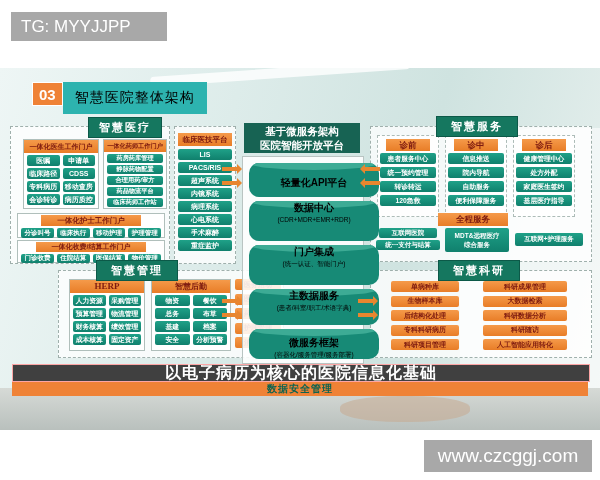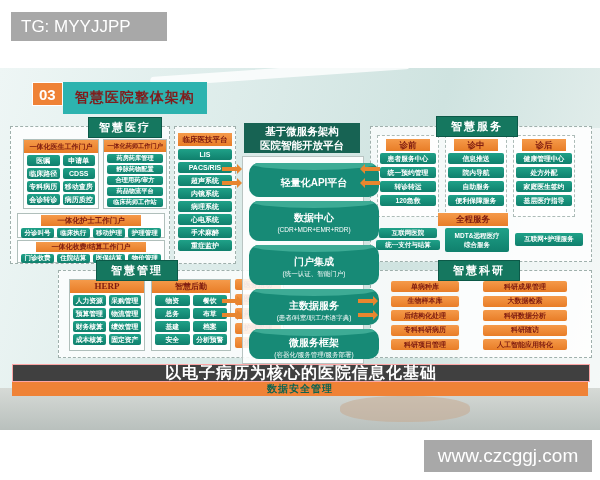--- a/index.html
+++ b/index.html
@@ -15,41 +15,41 @@
   .photo-hand{position:absolute;left:340px;bottom:8px;width:130px;height:26px;background:#c7a98f;opacity:.55;border-radius:45%;}
 
   
   .wm{position:absolute;background:#a8a8a8;color:#fff;display:flex;align-items:center;justify-content:center;}
   .wm-top{left:11px;top:12px;width:146px;height:29px;font-size:17px;justify-content:flex-start;padding-left:10px;text-align:center;}
   .wm-bottom{left:424px;top:440px;width:168px;height:32px;font-size:19px;}
 
   
   .title-row{position:absolute;left:32px;top:82px;display:flex;height:24px;z-index:5;border-radius:6px;}
   .title-num{background:#ef8236;color:#fff;font-weight:bold;font-size:15px;display:flex;align-items:center;padding:0 6px;border:1px solid #fff;}
-  .title-bar{background:#2db3af;color:#7f1d1d;font-weight:bold;font-size:14px;display:flex;align-items:center;padding:16px 12px;letter-spacing:1px;}
+  .title-bar{background:#2db3af;color:#000000;font-weight:normal;font-size:14px;display:flex;align-items:center;padding:16px 12px;letter-spacing:1px;}
 
   
   .panel{position:absolute;background:rgba(255,255,255,.78);border:1px dashed #9fb0ac;z-index:2;box-sizing:border-box;}
   .sec-head{position:absolute;z-index:4;background:#15775f;border:1px solid #0c5948;color:#fff;font-weight:bold;font-size:11px;display:flex;align-items:center;justify-content:center;letter-spacing:2px;}
   .sub-box{position:absolute;background:rgba(255,255,255,.9);border:1px solid #b0bfbb;box-sizing:border-box;}
   .o-head{background:linear-gradient(180deg,#f59a4a,#e87d27);color:#7e1b10;font-weight:bold;text-align:center;white-space:nowrap;overflow:hidden;}
   .t-item{background:linear-gradient(180deg,#1fa188,#10806d);color:#fff;font-weight:bold;text-align:center;white-space:nowrap;overflow:hidden;display:flex;align-items:center;justify-content:center;border-radius:2px;}
   .o-item{background:linear-gradient(180deg,#f59a4a,#e87d27);color:#7e1b10;font-weight:bold;text-align:center;white-space:nowrap;overflow:hidden;display:flex;align-items:center;justify-content:center;border-radius:2px;}
 
   
   .grid2{display:grid;grid-template-columns:1fr 1fr;gap:2px 3px;padding:2px 3px;}
   .stack{display:flex;flex-direction:column;gap:2px;padding:2px 3px;}
   .row4{display:flex;gap:3px;padding:2px 3px;justify-content:center;}
 
   
   .center-head{position:absolute;left:244px;top:123px;width:116px;height:30px;background:#176353;color:#fff;font-weight:bold;font-size:10.5px;text-align:center;line-height:14px;z-index:4;display:flex;flex-direction:column;justify-content:center;}
   .center-panel{position:absolute;left:242px;top:156px;width:120px;height:206px;background:rgba(255,255,255,.88);border:1px solid #b9c4c2;z-index:3;}
-  .cyl{position:absolute;left:6px;width:130px;background:#178a76;border-radius:10px;color:#ffffff;text-align:center;overflow:hidden;}
+  .cyl{position:absolute;left:6px;width:130px;background:#178a76;border-radius:10px;color:#000000;text-align:center;overflow:hidden;}
   .cyl::before{content:'';position:absolute;left:2px;right:2px;top:-6px;height:13px;background:#3dab95;border-radius:50%;}
-  .cyl .tt{position:relative;margin-top:10px;font-size:10px;font-weight:bold;white-space:nowrap;}
+  .cyl .tt{position:relative;font-size:10px;font-weight:bold;white-space:nowrap;}
   .cyl .st{position:relative;font-size:6.5px;margin-top:1px;white-space:nowrap;}
   .c1{top:6px;height:34px;} .c1 .tt{margin-top:13px;}
   .c2{top:44px;height:40px;}
   .c3{top:88px;height:40px;}
   .c4{top:132px;height:36px;}
   .c5{top:172px;height:30px;} .c5 .tt{margin-top:7px;}
 
   
   .arr{position:absolute;height:4px;width:16px;background:#e8862f;z-index:6;}
   .arr::after{content:'';position:absolute;top:-3px;border:5px solid transparent;}

